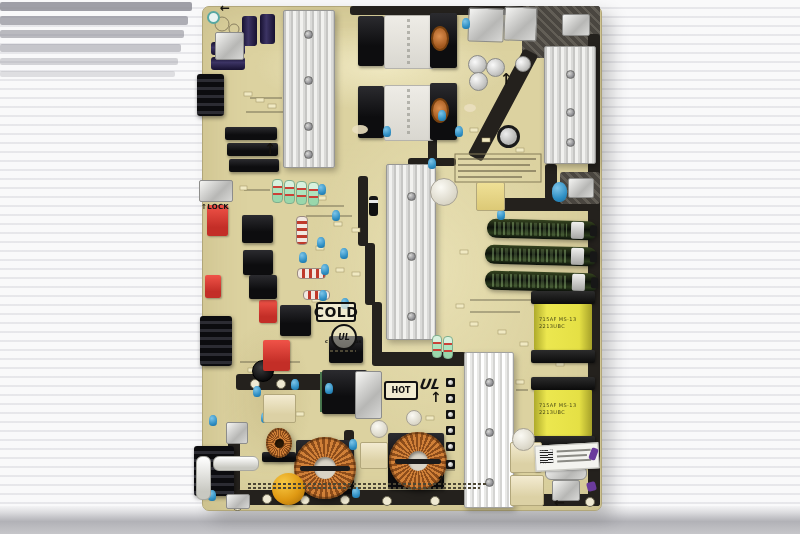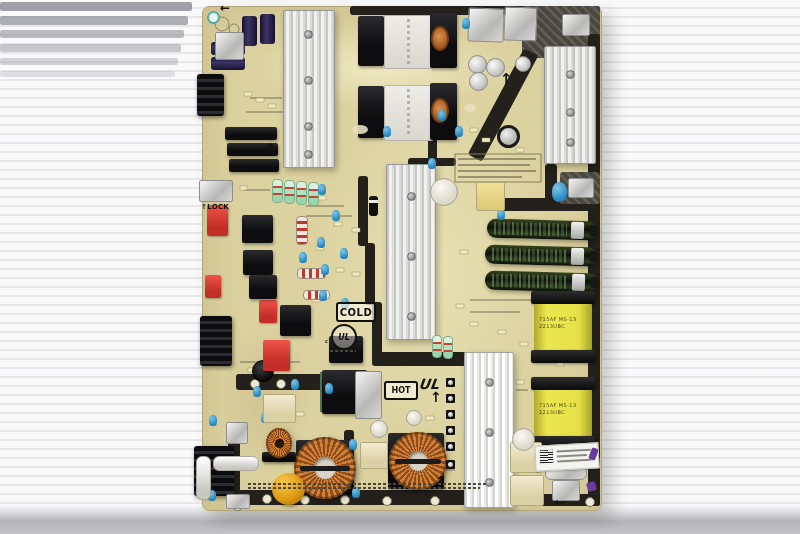--- a/index.html
+++ b/index.html
@@ -350,21 +350,21 @@
     <div class="abs" style="left:21px;top:5px;width:34px;height:2px;background:#8a8a84"></div>
     <div class="abs" style="left:21px;top:10px;width:30px;height:2px;background:#8a8a84"></div>
     <div class="abs" style="left:21px;top:15px;width:34px;height:2px;background:#8a8a84"></div>
   </div>
   <div class="abs" style="left:590px;top:448px;width:7px;height:12px;background:#6a3b9c;border-radius:2px;transform:rotate(20deg)"></div>
   <div class="abs" style="left:587px;top:482px;width:9px;height:9px;background:#6a3b9c;border-radius:2px;transform:rotate(-15deg)"></div>
 
   <div class="abs" style="left:207px;top:11px;width:9px;height:9px;border-radius:50%;background:#e8f4f2;border:2px solid #57a8a2"></div>
 
   <div class="abs locktxt" style="left:201px;top:203px"><span class="arrow">↑</span><span>LOCK</span></div>
-  <div class="abs boxlabel" style="left:336px;top:302px;width:36px;height:16px;font-size:10px;letter-spacing:.5px">
+  <div class="abs boxlabel" style="left:316px;top:302px;width:36px;height:16px;font-size:14px;letter-spacing:.5px">
       <span>COLD</span>
     </div>
   <div class="abs ul" style="left:331px;top:324px;width:22px;height:22px;font-size:8px">
       <span>UL</span>
     </div>
   <div class="abs ulside" style="left:325px;top:338px"><span>c</span></div>
   <div class="abs ulside" style="left:355px;top:338px"><span>us</span></div>
   <div class="abs dashes" style="left:330px;top:350px;width:26px;height:2px"></div>
   <div class="abs boxlabel" style="left:384px;top:381px;width:30px;height:15px;font-size:8px">
       <span>HOT</span>

